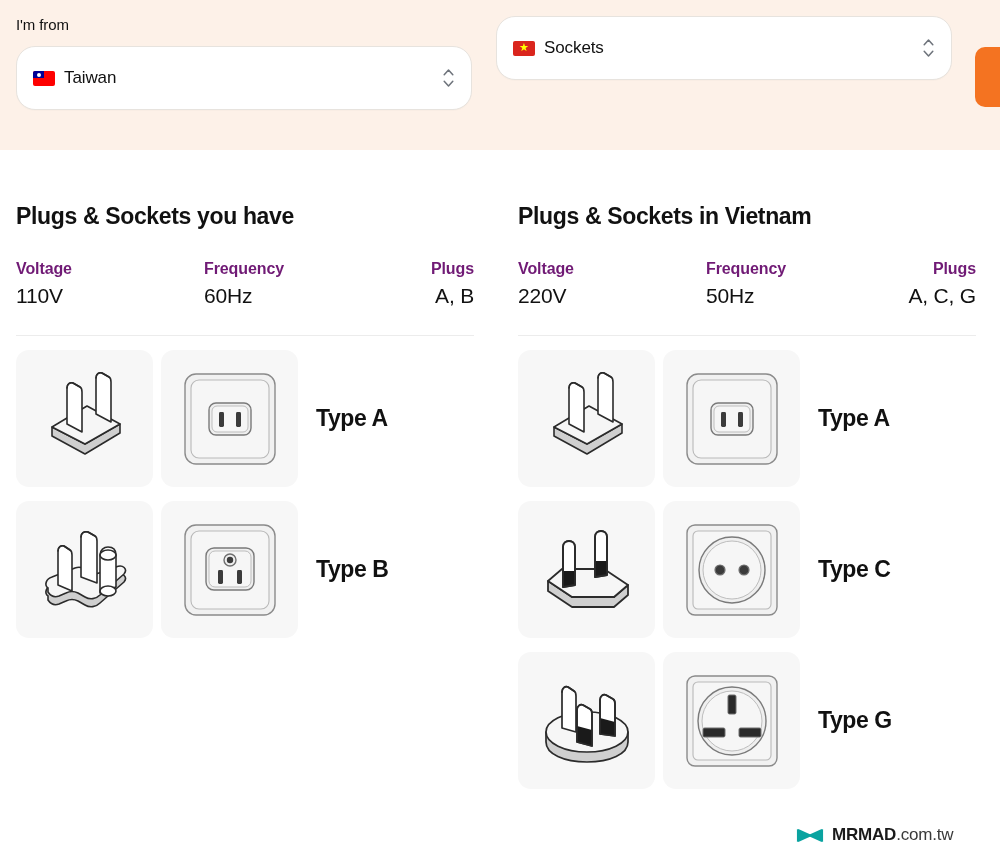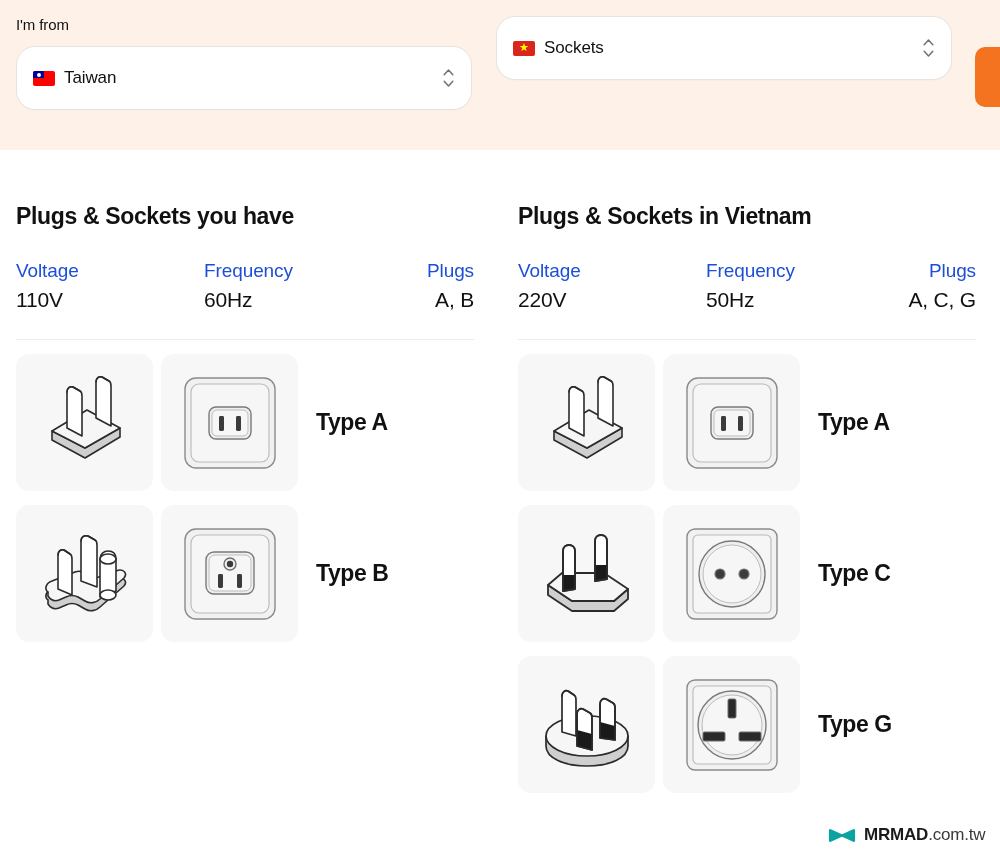--- a/index.html
+++ b/index.html
@@ -95,21 +95,21 @@
     letter-spacing: -0.35px;
     margin-top: 53px;
   }
 
   .stats { display: flex; margin-top: 30px; }
   .stat { }
   .stat-voltage { width: 188px; }
   .stat-frequency { flex: 1; }
   .stat-plugs { text-align: right; }
   .stat-label {
-    font-size: 19px; color: #1d4ed8; font-weight: 400;
+    font-size: 16px; color: #701a75; font-weight: 700;
     letter-spacing: -0.1px;
   }
   .stat-value {
     font-size: 21px; color: #111111; font-weight: 400;
     letter-spacing: -0.2px; margin-top: 6px;
   }
 
   .divider {
     height: 1px; background: #ececec;
     margin-top: 27px;
@@ -131,21 +131,21 @@
   .art-card svg { display: block; }
   .type-label {
     font-size: 23px; color: #111111; font-weight: bold;
     letter-spacing: -0.4px;
     margin-left: 10px;
   }
 
   
   .watermark {
     position: absolute;
-    left: 828px; top: 825px;
+    left: 796px; top: 825px;
     display: flex; align-items: center; gap: 8px;
   }
   .wm-mark { width: 28px; height: 19px; display:block; }
   .wm-text {
     font-size: 17px; letter-spacing: -0.2px;
     color: #1a1a1a;
   }
   .wm-text b { font-weight: bold; }
   .wm-text span { font-weight: normal; color: #3a3a3a; }
 </style>

